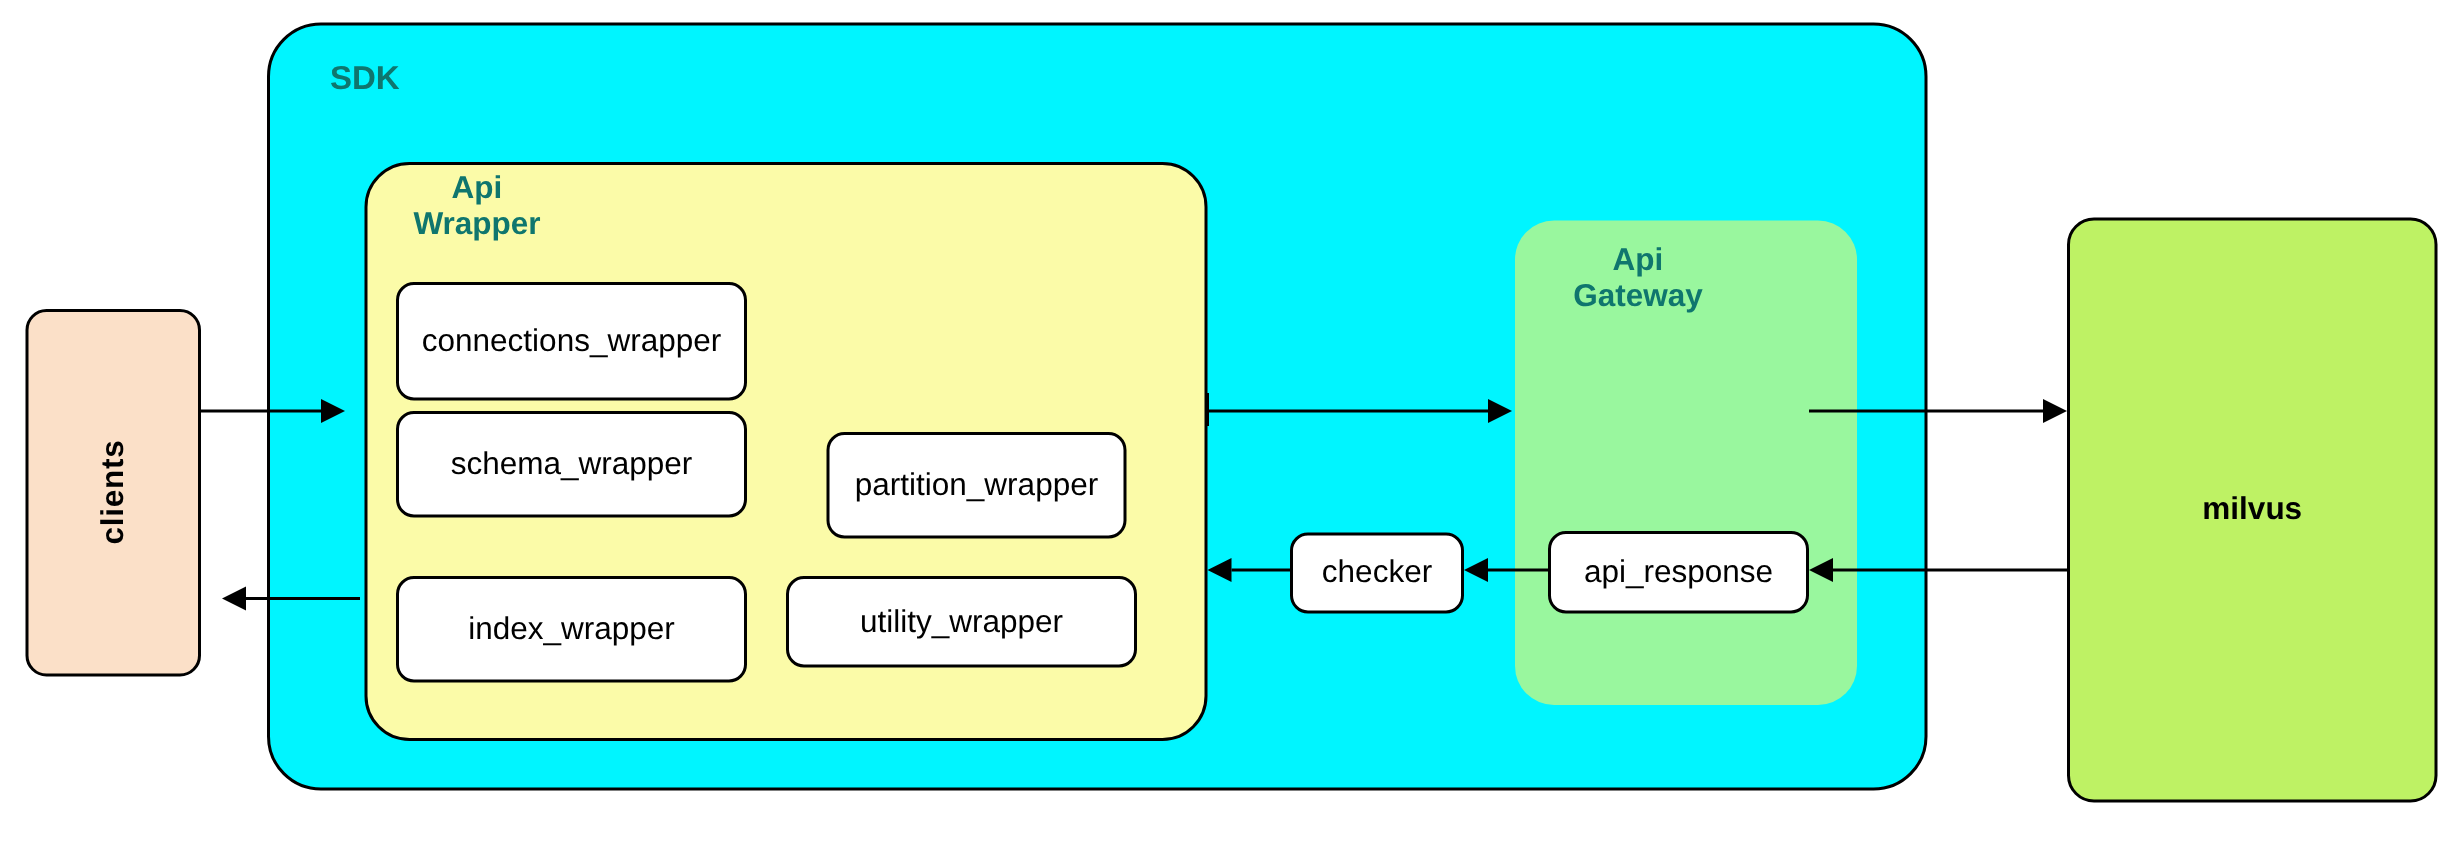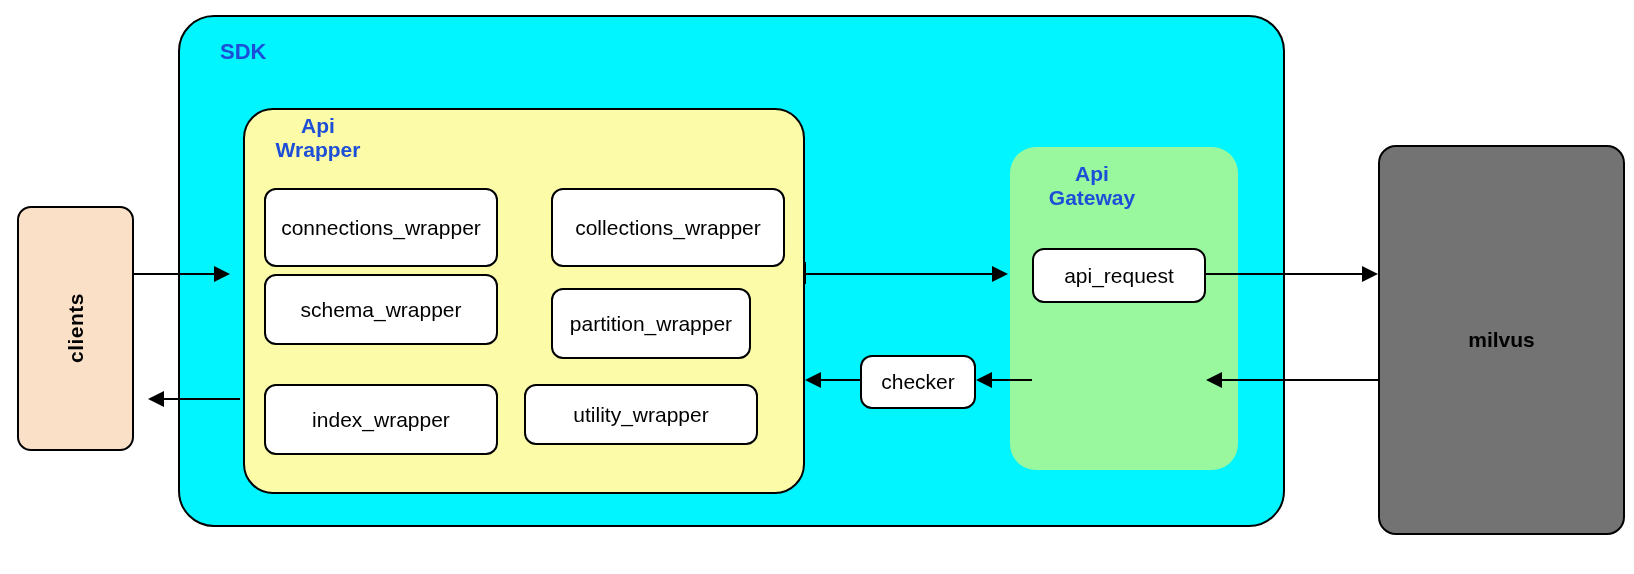--- a/index.html
+++ b/index.html
@@ -21,21 +21,21 @@
     left:243px; top:108px; width:562px; height:386px;
     background:#fbfba8; border-radius:30px;
   }
   .shell-gateway {
     left:1010px; top:147px; width:228px; height:323px;
     background:#99f79e; border-radius:26px; border:none;
   }
 
   
   .shell-title {
-    position:absolute; font-weight:bold; color:#1d4ed8; line-height:1.12;
+    position:absolute; font-weight:bold; color:#0f766e; line-height:1.12;
     white-space:pre-line; text-align:center;
   }
   .title-sdk   { left:220px; top:40px;  font-size:22px; text-align:left; }
   .title-wrap  { left:258px; top:114px; font-size:21px; width:120px; text-align:center; }
   .title-gate  { left:1022px; top:162px; font-size:21px; width:140px; text-align:center; }
 
   
   .node {
     position:absolute; box-sizing:border-box;
     background:#ffffff; border:2px solid #000000; border-radius:12px;
@@ -59,21 +59,21 @@
     background:#fbe0c8; border-radius:14px;
     font-weight:bold; font-size:21px;
   }
   .n-clients .vtext {
     writing-mode:vertical-rl; text-orientation:mixed;
     transform:rotate(180deg);
     display:block; letter-spacing:0.5px;
   }
   .n-milvus {
     left:1378px; top:145px; width:247px; height:390px;
-    background:#737373; border-radius:18px;
+    background:#bef264; border-radius:18px;
     font-weight:bold; font-size:21px;
   }
 
   
   .conn { position:absolute; }
   .line-h { position:absolute; height:0; border-top:2px solid #000000; }
   .arrow-r, .arrow-l {
     position:absolute; width:0; height:0;
     border-top:8px solid transparent; border-bottom:8px solid transparent;
   }
@@ -90,27 +90,26 @@
 
   <div class="box shell-wrapper"></div>
   <div class="shell-title title-wrap">Api
 Wrapper</div>
 
   <div class="box shell-gateway"></div>
   <div class="shell-title title-gate">Api
 Gateway</div>
 
   <div class="node n-connections">connections_wrapper</div>
-  <div class="node n-collections">collections_wrapper</div>
   <div class="node n-schema">schema_wrapper</div>
   <div class="node n-partition">partition_wrapper</div>
   <div class="node n-index">index_wrapper</div>
   <div class="node n-utility">utility_wrapper</div>
 
-  <div class="node n-request">api_request</div>
+  <div class="node n-response">api_response</div>
 
   <div class="node n-checker">checker</div>
 
   <div class="node n-clients">
     <span class="vtext">clients</span>
   </div>
 
   <div class="node n-milvus">milvus</div>
 
   <div class="conn">

